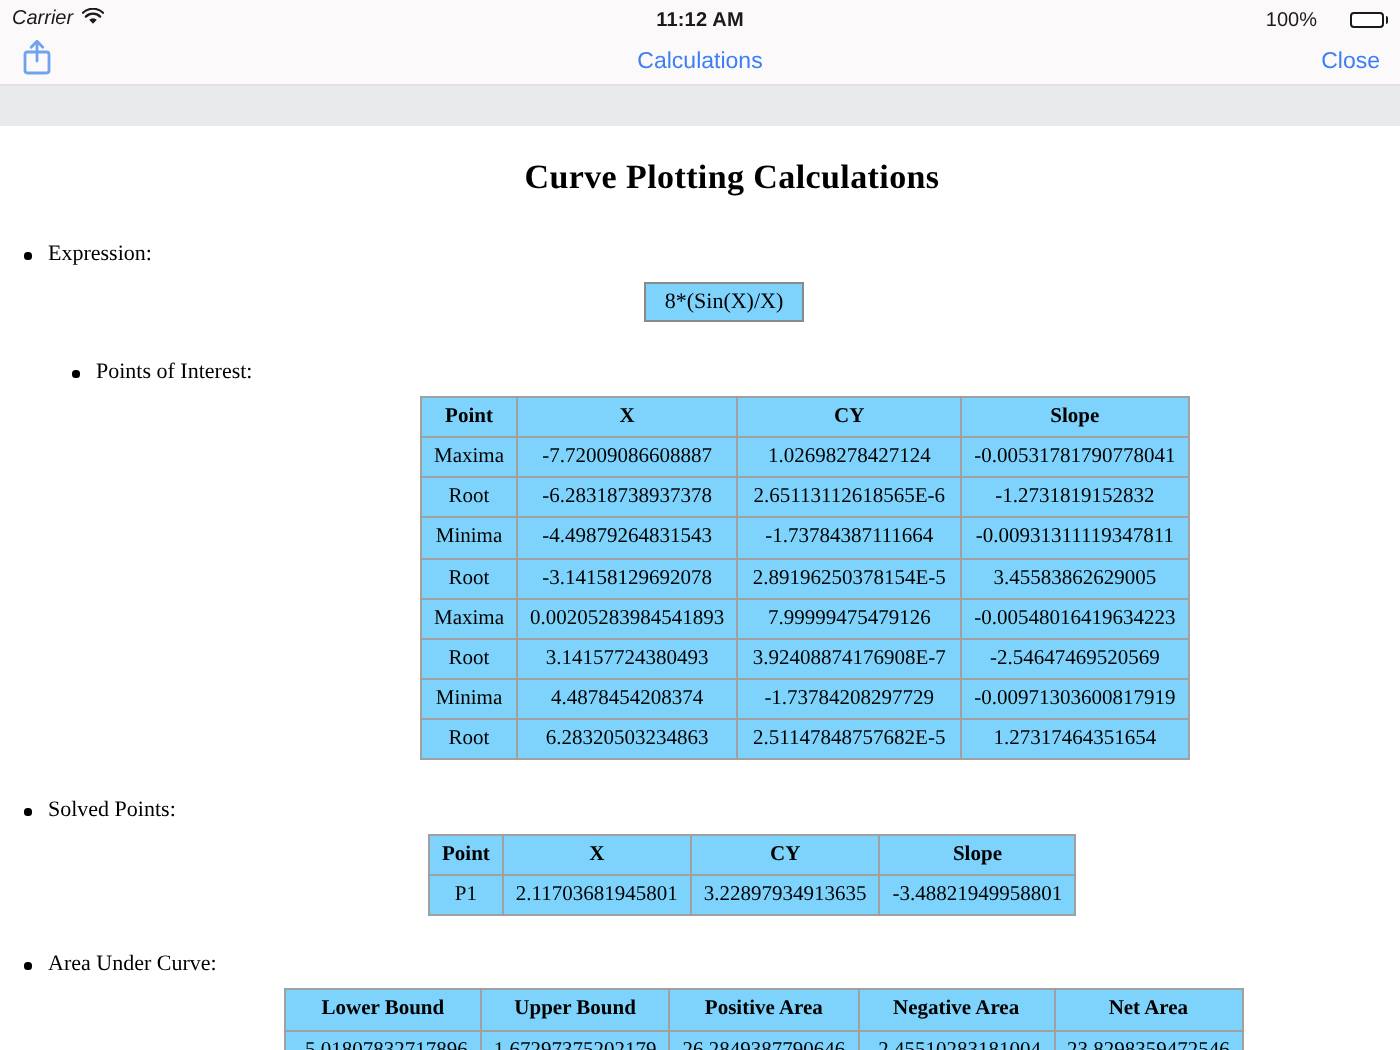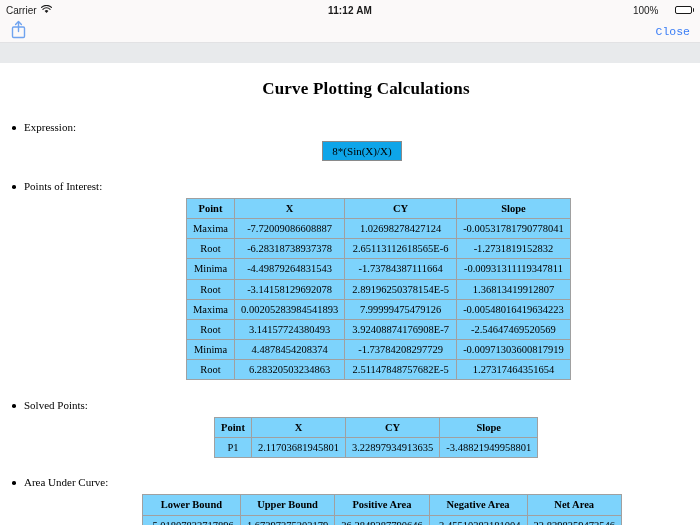--- a/index.html
+++ b/index.html
@@ -16,21 +16,21 @@
     height: 20px;
     background: #fbf9f9;
     display: flex;
     align-items: center;
     font-family: "Liberation Sans", sans-serif;
     font-size: 10px;
     color: #1a1a1a;
     padding: 0 6px;
     position: relative;
   }
-  .status-left { display: flex; align-items: flex-start; gap: 4px; }
+  .status-left { display: flex; align-items: flex-start; gap: 4px; font-style: italic; }
   .status-center {
     position: absolute; left: 0; right: 0;
     text-align: center; font-weight: 600; font-size: 10px;
     letter-spacing: .1px;
   }
   .status-right {
     margin-left: auto; display: flex; align-items: center; gap: 16px;
     position: relative; z-index: 2;
   }
   .wifi-icon { display: block; }
@@ -55,21 +55,21 @@
     position: relative;
     border-bottom: 1px solid #e2e2e4;
   }
   .nav-title {
     position: absolute; left: 0; right: 0; text-align: center;
     font-family: "Liberation Sans", sans-serif;
     font-size: 11.5px; color: #3b7ef6;
   }
   .nav-close {
     margin-left: auto;
-    font-family: Liberation Mono, monospace;
+    font-family: Liberation Sans, sans-serif;
     font-size: 11.5px; color: #3b7ef6;
     position: relative; z-index: 2;
     cursor: pointer;
     text-align: center;
   }
   .share-icon { display: block; cursor: pointer; position: relative; z-index: 2; }
 
   
   .toolbar-band {
     height: 20px;
@@ -102,29 +102,29 @@
   li.bullet > .blabel { display: inline-block; }
   li.bullet::before {
     content: "";
     position: absolute;
     left: 12px; top: 5px;
     width: 3.5px; height: 3.5px;
     background: #000; border-radius: 50%;
   }
 
   .sect-expr { margin-top: 22px; }
-  .sect-poi  { margin-top: 19px; }
+  .sect-poi  { margin-top: 19px; margin-left: 24px; }
   .sect-sp   { margin-top: 19px; }
   .sect-auc  { margin-top: 18px; }
 
   
   .expr-wrap { display: flex; justify-content: center; margin-top: 8px; }
   .expr-box {
     border: 1px solid #8a8a8a;
-    background: #0ea5e9;
+    background: #7dd3fc;
     padding: 3px 9px;
     font-size: 11px;
     color: #000;
   }
 
   
   .tbl-wrap { display: flex; margin-top: 6px; }
   table.data {
     border-collapse: collapse;
     background: #7dd3fc;
@@ -180,20 +180,21 @@
 </div>
 
 <div class="nav-bar">
   <span class="share-icon">
     <svg width="17" height="19" viewBox="0 0 17 19">
       <rect x="2.5" y="7" width="12" height="10.5" rx="1.2" fill="none" stroke="#6fa3ef" stroke-width="1.4"></rect>
       <line x1="8.5" y1="2" x2="8.5" y2="11.5" stroke="#6fa3ef" stroke-width="1.4" stroke-linecap="round"></line>
       <path d="M5.6 4.6 L8.5 1.6 L11.4 4.6" fill="none" stroke="#6fa3ef" stroke-width="1.4" stroke-linecap="round" stroke-linejoin="round"></path>
     </svg>
   </span>
+  <div class="nav-title">Calculations</div>
   <span class="nav-close">Close</span>
 </div>
 
 <div class="toolbar-band"></div>
 
 <div class="doc">
 
   <div class="doc-title">Curve Plotting Calculations</div>
 
   <ul class="bullets">
@@ -233,21 +234,21 @@
               <tr>
                 <td class="">Minima</td>
                 <td class="num">-4.49879264831543</td>
                 <td class="num">-1.73784387111664</td>
                 <td class="num">-0.00931311119347811</td>
               </tr>
               <tr>
                 <td class="">Root</td>
                 <td class="num">-3.14158129692078</td>
                 <td class="num">2.89196250378154E-5</td>
-                <td class="num">1.36813419912807</td>
+                <td class="num">3.45583862629005</td>
               </tr>
               <tr>
                 <td class="">Maxima</td>
                 <td class="num">0.00205283984541893</td>
                 <td class="num">7.99999475479126</td>
                 <td class="num">-0.00548016419634223</td>
               </tr>
               <tr>
                 <td class="">Root</td>
                 <td class="num">3.14157724380493</td>

